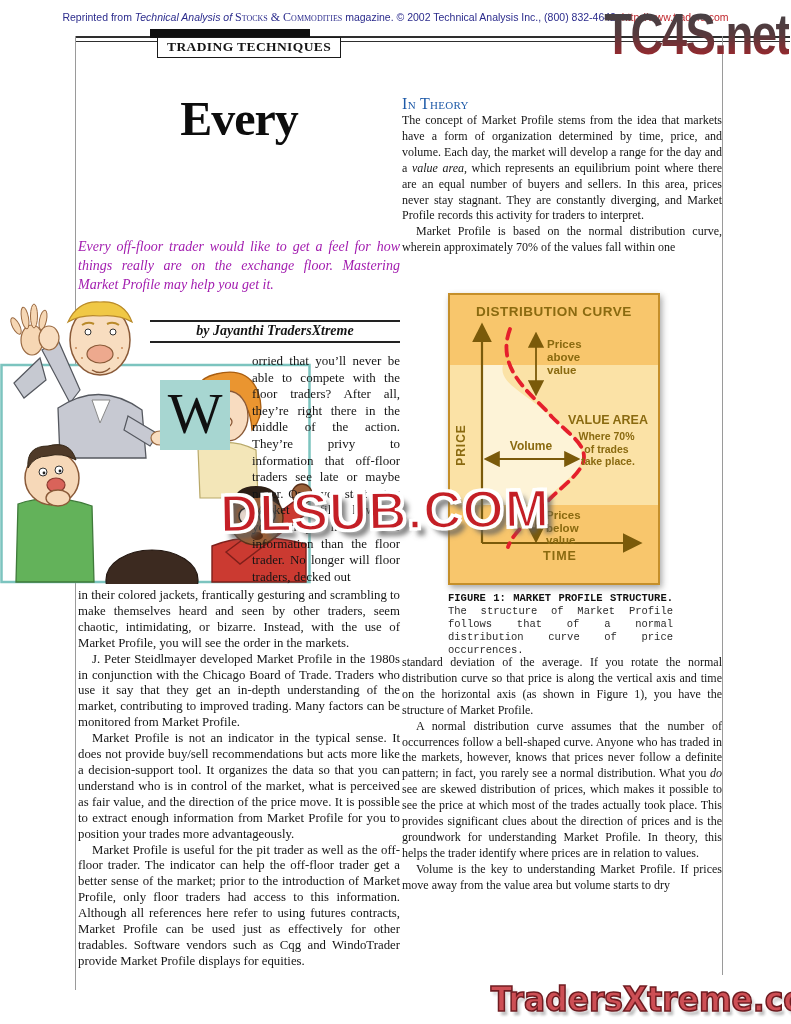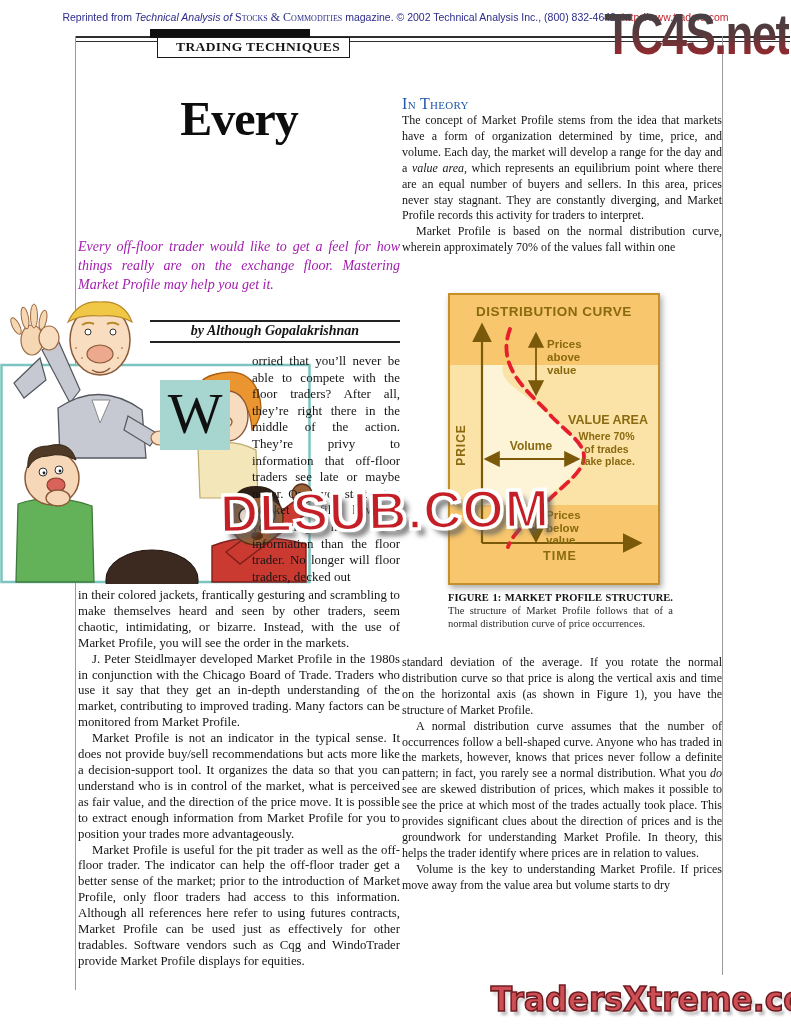--- a/index.html
+++ b/index.html
@@ -16,21 +16,21 @@
 
   
   .rule-h1{top:36px;left:75px;width:715px;height:2px;background:#2e2e2e;}
   .rule-h2{top:41px;left:75px;width:715px;height:1px;background:#2e2e2e;}
   .rule-vl{top:36px;left:75px;width:1px;height:954px;background:#9a9a9a;}
   .rule-vr{top:36px;left:722px;width:1px;height:939px;background:#9a9a9a;}
 
   
   .section-bar{top:29px;left:150px;width:160px;height:9px;background:#101010;z-index:4;}
   .section-box{top:37px;left:157px;z-index:5;background:#ffffff;border:1.5px solid #1a1a1a;
-               padding:1px 9px 2px 18px;font-weight:bold;font-size:13.5px;letter-spacing:.4px;}
+               padding:1px 9px 2px 9px;font-weight:bold;font-size:13.5px;letter-spacing:.4px;}
 
   
   .title{top:92px;left:78px;width:322px;text-align:center;font-weight:bold;
          font-size:48px;line-height:53px;letter-spacing:-1px;color:#0d0d0d;}
   .deck{top:237px;left:78px;width:322px;font-style:italic;font-size:14px;
         line-height:19px;text-align:justify;color:#a21caf;}
   .byline-rule-a{top:320px;left:150px;width:250px;height:1.5px;background:#222;}
   .byline-rule-b{top:341px;left:150px;width:250px;height:1.5px;background:#222;}
   .byline{top:323px;left:150px;width:250px;text-align:center;font-weight:bold;
           font-style:italic;font-size:14px;}
@@ -48,21 +48,21 @@
   
   .right-head{top:95px;left:402px;width:320px;font-weight:normal;font-size:16px;
               font-variant:small-caps;color:#1e5aa8;letter-spacing:.3px;}
   .right-col{left:402px;width:320px;font-size:12px;line-height:15.9px;text-align:justify;}
   .rc1{top:113px;height:178px;overflow:hidden;}
   .rc2{top:655px;}
 
   
   .chart{top:293px;left:448px;filter:drop-shadow(2px 3px 3px rgba(60,60,60,.45));}
   .chart text{font-family:"Liberation Sans",sans-serif;fill:#8a6a10;font-weight:bold;}
-  .caption{top:592px;left:448px;width:225px;font-family:Liberation Serif, serif;
+  .caption{top:592px;left:448px;width:225px;font-family:Liberation Mono, monospace;
            font-size:10.5px;line-height:12.9px;text-align:justify;color:#2c2c2c;}
   .caption b{color:#111;}
 
   
   .wm-tc4s{top:0px;right:2px;z-index:20;font-family:"Liberation Sans",sans-serif;
            font-weight:bold;font-size:57px;letter-spacing:-2px;
            transform:scaleX(.8) scaleY(1.02);transform-origin:top right;
            background:linear-gradient(180deg,#434347 12%,#57393c 52%,#a2262c 88%);
            -webkit-background-clip:text;background-clip:text;color:transparent;}
   .wm-dlsub{top:480px;left:220px;z-index:21;font-family:"Liberation Sans",sans-serif;
@@ -89,21 +89,21 @@
 </div>
 
 <div class="abs section-bar"></div>
 <div class="abs section-box">TRADING TECHNIQUES</div>
 
 <div class="abs title">
   <div>Every</div>
 </div>
 <div class="abs deck">Every off-floor trader would like to get a feel for how things really are on the exchange floor. Mastering Market Profile may help you get it.</div>
 <div class="abs byline-rule-a"></div>
-<div class="abs byline">by Although Gopalakrishnan</div>
+<div class="abs byline">by Jayanthi TradersXtreme</div>
 <div class="abs byline-rule-b"></div>
 
 <svg class="abs illo" width="312" height="296" viewBox="0 0 312 296">
   <rect x="1.5" y="77" width="308" height="217" fill="#ffffff" stroke="#7cc4bf" stroke-width="2.5"></rect>
 
   <path d="M14,95 L40,70 L46,92 L24,110 Z" fill="#c6c9d1" stroke="#55585f" stroke-width="1.2"></path>
   <ellipse cx="32" cy="52" rx="11" ry="15" fill="#f6d7b4" stroke="#9a6a42" stroke-width="1.2"></ellipse>
   <ellipse cx="16" cy="38" rx="3.5" ry="9" transform="rotate(-28 16 38)" fill="#f6d7b4" stroke="#9a6a42" stroke-width="1"></ellipse>
   <ellipse cx="25" cy="30" rx="3.5" ry="11" transform="rotate(-10 25 30)" fill="#f6d7b4" stroke="#9a6a42" stroke-width="1"></ellipse>
   <ellipse cx="34" cy="28" rx="3.5" ry="12" fill="#f6d7b4" stroke="#9a6a42" stroke-width="1"></ellipse>

